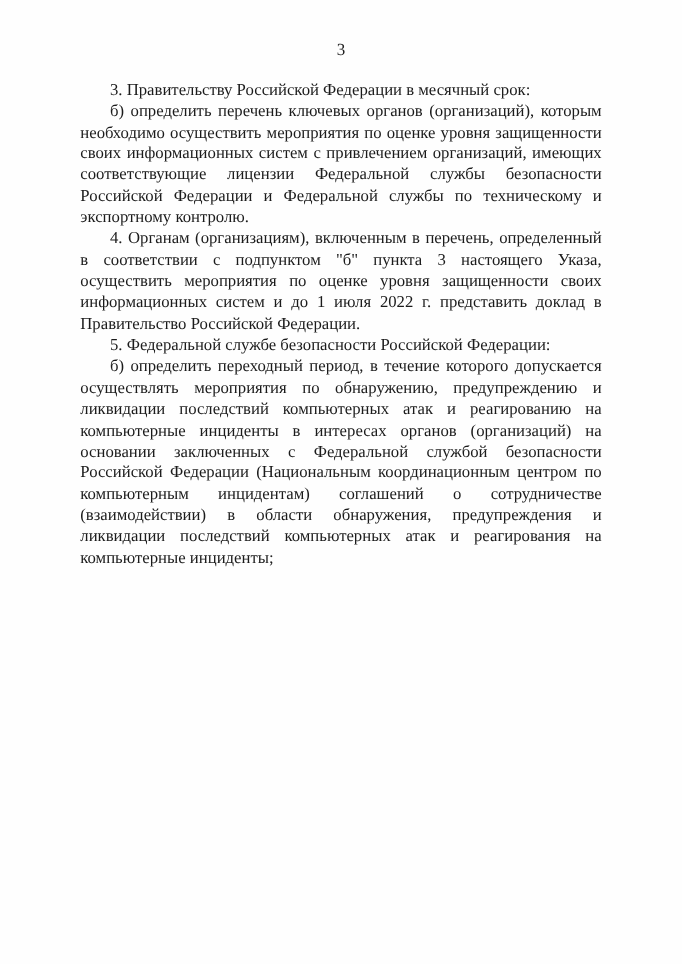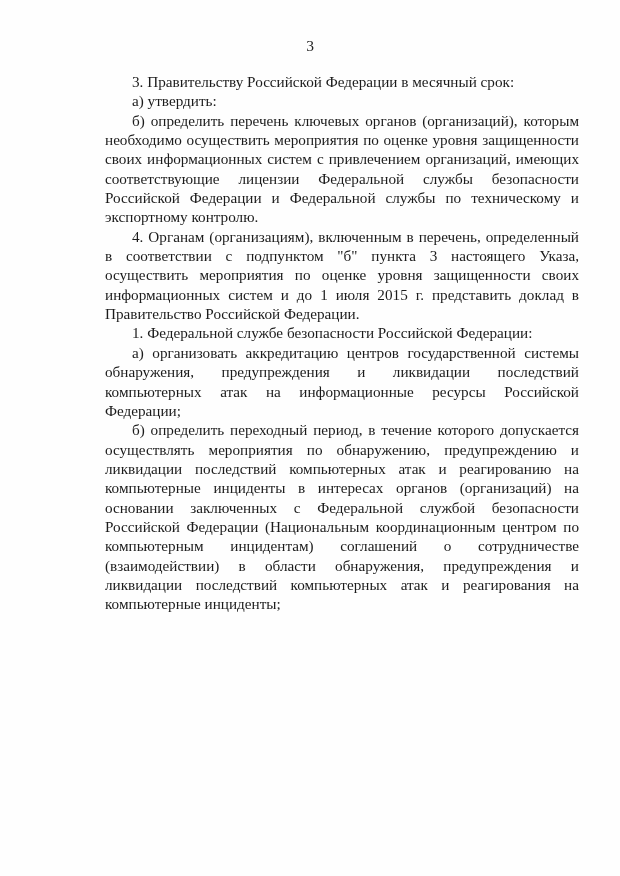--- a/index.html
+++ b/index.html
@@ -28,21 +28,20 @@
     text-align: center;
     font-size: 15.5px;
     line-height: 19px;
     color: #222;
   }
   .body-text {
     position: absolute;
     top: 72px;
     left: 73px;
     width: 474px;
-    margin-left: 32px;
   }
   p.para {
     margin: 0;
     font-size: 15.2px;
     line-height: 19.35px;
     text-align: justify;
     text-justify: inter-word;
     text-indent: 27px;
     color: #1b1b1b;
     -webkit-font-smoothing: none;
@@ -53,29 +52,27 @@
 <body>
 
 <div class="page">
 
   <div class="page-number">3</div>
 
   <div class="body-text">
 
     <p class="para">3. Правительству Российской Федерации в месячный срок:</p>
 
-    <p class="para">а) утвердить:</p>
 
 
 
     <p class="para">б) определить перечень ключевых органов (организаций), которым необходимо осуществить мероприятия по оценке уровня защищенности своих информационных систем с привлечением организаций, имеющих соответствующие лицензии Федеральной службы безопасности Российской Федерации и Федеральной службы по техническому и экспортному контролю.</p>
 
-    <p class="para">4. Органам (организациям), включенным в перечень, определенный в соответствии с подпунктом "б" пункта 3 настоящего Указа, осуществить мероприятия по оценке уровня защищенности своих информационных систем и до 1 июля 2015 г. представить доклад в Правительство Российской Федерации.</p>
+    <p class="para">4. Органам (организациям), включенным в перечень, определенный в соответствии с подпунктом "б" пункта 3 настоящего Указа, осуществить мероприятия по оценке уровня защищенности своих информационных систем и до 1 июля 2022 г. представить доклад в Правительство Российской Федерации.</p>
 
-    <p class="para">1. Федеральной службе безопасности Российской Федерации:</p>
+    <p class="para">5. Федеральной службе безопасности Российской Федерации:</p>
 
-    <p class="para">а) организовать аккредитацию центров государственной системы обнаружения, предупреждения и ликвидации последствий компьютерных атак на информационные ресурсы Российской Федерации;</p>
 
     <p class="para">б) определить переходный период, в течение которого допускается осуществлять мероприятия по обнаружению, предупреждению и ликвидации последствий компьютерных атак и реагированию на компьютерные инциденты в интересах органов (организаций) на основании заключенных с Федеральной службой безопасности Российской Федерации (Национальным координационным центром по компьютерным инцидентам) соглашений о сотрудничестве (взаимодействии) в области обнаружения, предупреждения и ликвидации последствий компьютерных атак и реагирования на компьютерные инциденты;</p>
 
 
   </div>
 </div>
 
 </body></html>

